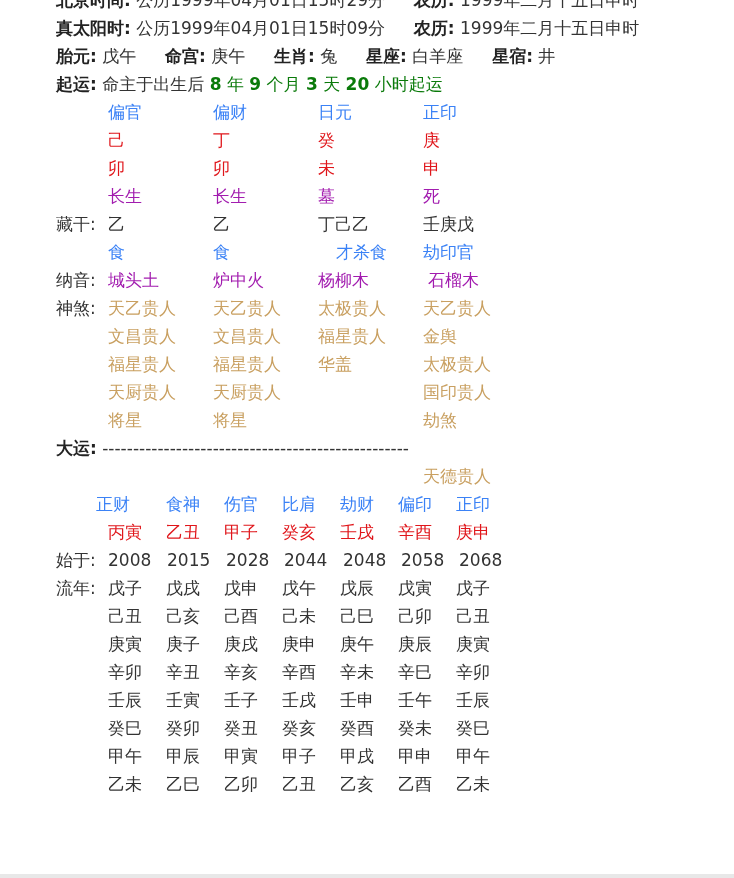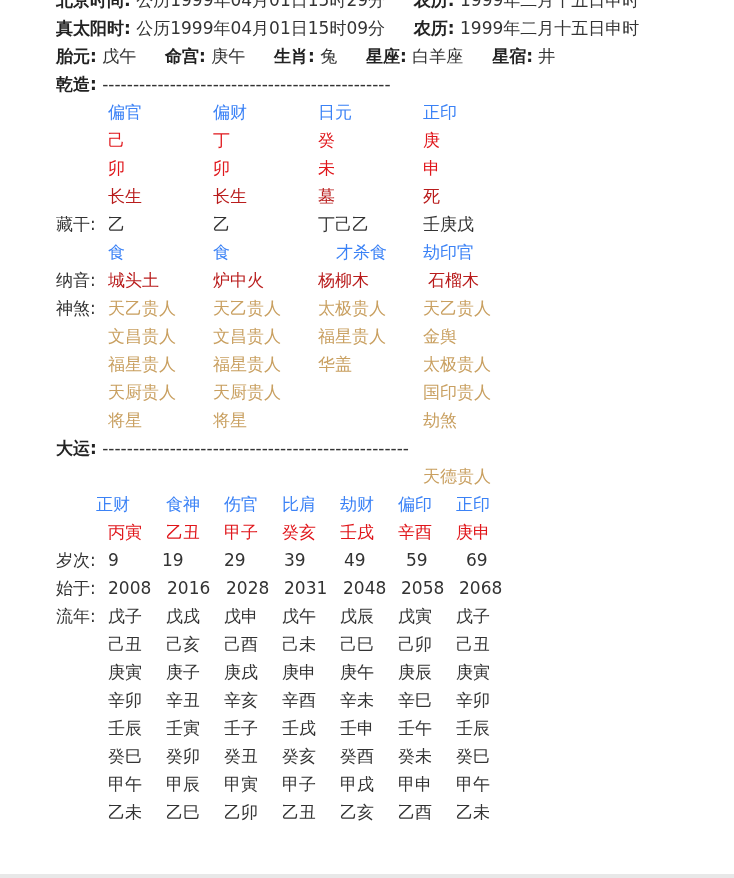--- a/index.html
+++ b/index.html
@@ -9,21 +9,21 @@
     font-size:17px; color:#333333;
   }
   .wrap { position:absolute; left:56px; top:-14px; }
   .row { height:28px; line-height:28px; white-space:nowrap; position:relative; }
   .lbl { font-weight:bold; color:#222; }
   .gap { display:inline-block; width:18px; }
   .g { color:#0a7a0a; font-weight:bold; }
   .gn { color:#0a7a0a; }
   .blue { color:#3b82f6; }
   .red { color:#e0161b; }
-  .green { color:#b91c1c; }
+  .green { color:#a21caf; }
   .gold { color:#c9a061; }
   .dark { color:#333; }
   .cell { position:absolute; top:0; }
   .sidebar-label { position:absolute; left:0; top:0; }
   .bottom-bar { position:absolute; left:0; right:0; bottom:0; height:4px; background:#e8e8e8; }
 </style>
 </head>
 <body>
 
 <div class="wrap">
@@ -54,25 +54,33 @@
     <span class="lbl">生肖:</span>
     <span>兔</span>
     <span class="gap"></span>
     <span class="lbl">星座:</span>
     <span>白羊座</span>
     <span class="gap"></span>
     <span class="lbl">星宿:</span>
     <span>井</span>
   </div>
 
-
-  <div class="row">
-    <span class="lbl">乾造:</span>
-    <span>-----------------------------------------------</span>
-  </div>
+  <div class="row">
+    <span class="lbl">起运:</span>
+    <span>命主于出生后</span>
+    <span class="g">8</span>
+    <span class="gn">年</span>
+    <span class="g">9</span>
+    <span class="gn">个月</span>
+    <span class="g">3</span>
+    <span class="gn">天</span>
+    <span class="g">20</span>
+    <span class="gn">小时起运</span>
+  </div>
+
 
   <div class="row">
     <span class="cell blue" style="left:52px">偏官</span>
     <span class="cell blue" style="left:157px">偏财</span>
     <span class="cell blue" style="left:262px">日元</span>
     <span class="cell blue" style="left:367px">正印</span>
   </div>
   <div class="row">
     <span class="cell red" style="left:52px">己</span>
     <span class="cell red" style="left:157px">丁</span>
@@ -164,35 +172,25 @@
   <div class="row">
     <span class="cell red" style="left:52px">丙寅</span>
     <span class="cell red" style="left:110px">乙丑</span>
     <span class="cell red" style="left:168px">甲子</span>
     <span class="cell red" style="left:226px">癸亥</span>
     <span class="cell red" style="left:284px">壬戌</span>
     <span class="cell red" style="left:342px">辛酉</span>
     <span class="cell red" style="left:400px">庚申</span>
   </div>
   <div class="row">
-    <span class="sidebar-label dark">岁次:</span>
-    <span class="cell dark" style="left:52px">9</span>
-    <span class="cell dark" style="left:106px">19</span>
-    <span class="cell dark" style="left:168px">29</span>
-    <span class="cell dark" style="left:228px">39</span>
-    <span class="cell dark" style="left:288px">49</span>
-    <span class="cell dark" style="left:350px">59</span>
-    <span class="cell dark" style="left:410px">69</span>
-  </div>
-  <div class="row">
     <span class="sidebar-label dark">始于:</span>
     <span class="cell dark" style="left:52px">2008</span>
-    <span class="cell dark" style="left:111px">2016</span>
+    <span class="cell dark" style="left:111px">2015</span>
     <span class="cell dark" style="left:170px">2028</span>
-    <span class="cell dark" style="left:228px">2031</span>
+    <span class="cell dark" style="left:228px">2044</span>
     <span class="cell dark" style="left:287px">2048</span>
     <span class="cell dark" style="left:345px">2058</span>
     <span class="cell dark" style="left:403px">2068</span>
   </div>
 
   <div id="liunian">
     <div class="row">
       <span class="sidebar-label dark">流年:</span>
       <span class="cell dark" style="left:52px">戊子</span>
       <span class="cell dark" style="left:110px">戊戌</span>

